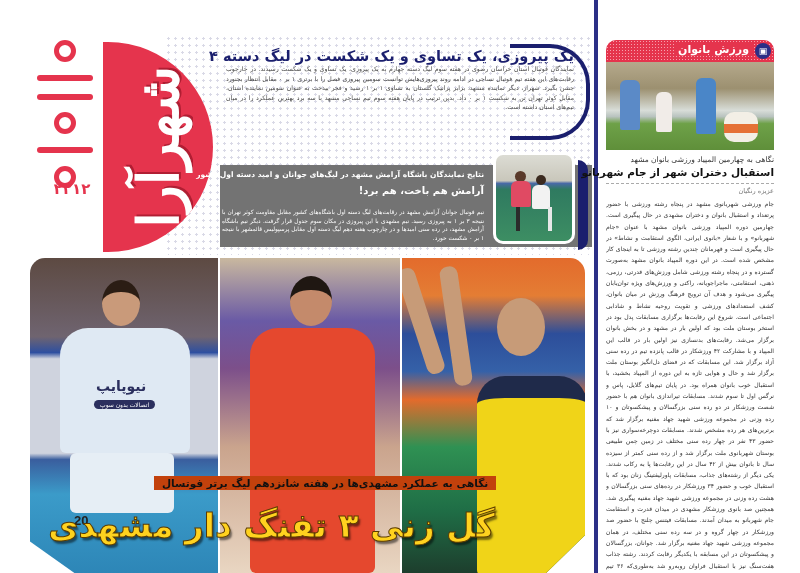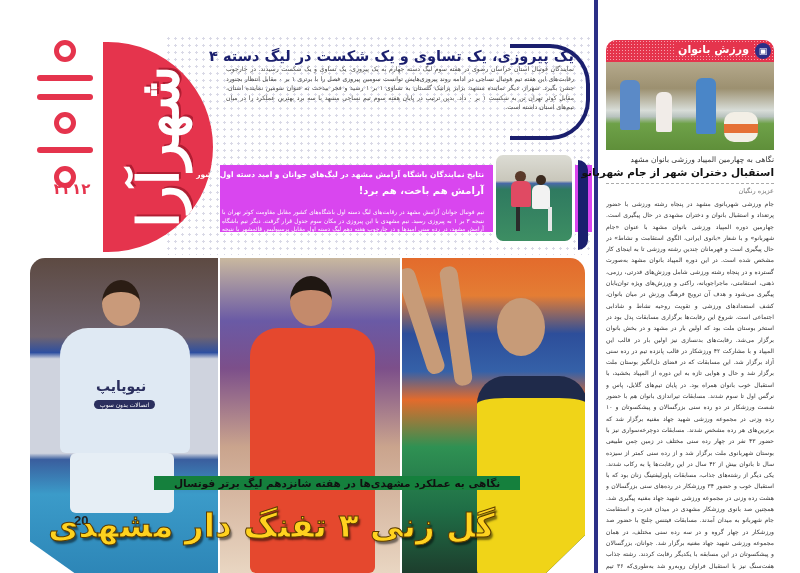--- a/index.html
+++ b/index.html
@@ -57,22 +57,22 @@
     padding-right: 8px;
   }
   .story1 .body { font-size: 6.2px; line-height: 9.5px; color: #444; text-align: justify; padding-right: 8px; padding-left: 4px; }
   .story1-bracket {
     position: absolute; left: 510px; top: 44px; width: 80px; height: 96px;
     border: 4px solid #1b1f6e; border-left: none; border-radius: 0 40px 40px 0;
   }
 
   
   .story2 {
-    position: absolute; left: 220px; top: 165px; width: 372px; height: 67px;
-    background: #d946ef; color: #fff;
+    position: absolute; left: 220px; top: 165px; width: 372px; height: 82px;
+    background: #737373; color: #fff;
   }
   .story2 .kicker { position: absolute; right: 108px; top: 5px; font-size: 7.5px; font-weight: bold; white-space: nowrap; }
   .story2 .headline { position: absolute; right: 108px; top: 20px; font-size: 10px; font-weight: bold; white-space: nowrap; }
   .story2 .body { position: absolute; right: 108px; top: 43px; width: 262px; font-size: 5.8px; line-height: 8.5px; text-align: justify; }
   .story2-photo {
     position: absolute; left: 493px; top: 152px; width: 82px; height: 92px;
     border: 3px solid #fff; border-radius: 10px; overflow: hidden;
     background: linear-gradient(180deg, #dcdcd4 0%, #c9c7bb 30%, #4a6aa7 33%, #2f7a60 40%, #3d8e63 100%);
   }
   .story2-photo .p1 { position: absolute; left: 15px; top: 26px; width: 20px; height: 26px; background: #e04a63; border-radius: 6px 6px 2px 2px; }
@@ -90,22 +90,22 @@
   .photo-mid { left: 190px; width: 180px; background: linear-gradient(180deg, #c9b89f 0%, #6a5aa5 20%, #7c4f8a 35%, #caa48d 60%, #e9d6c2 100%); }
   .photo-right { left: 372px; width: 183px; background: linear-gradient(180deg, #e36b2c 0%, #e47d34 12%, #2d4e9a 24%, #3561a8 36%, #e36b2c 45%, #2f9153 60%, #1f6e46 80%, #1d3e2d 100%); }
   .pl-head { position: absolute; border-radius: 50%; }
   .pl-body { position: absolute; border-radius: 28px 28px 6px 6px; }
 
   .sponsor { position: absolute; font-weight: bold; font-size: 14px; color: #2b2f5e; white-space: nowrap; }
   .sponsor-sub { position: absolute; font-size: 6px; background: #2b2f5e; color: #fff; border-radius: 6px; padding: 1px 6px; white-space: nowrap; }
   .shirt-num { position: absolute; font-weight: bold; font-size: 13px; color: #222; direction: ltr; font-family: "Liberation Sans", sans-serif; }
 
   .feature-kicker {
-    position: absolute; left: 154px; top: 476px; padding: 1px 20px;
-    background: #15803d; color: #111; font-size: 10.5px; font-weight: bold; white-space: nowrap;
+    position: absolute; left: 154px; top: 476px; padding: 1px 8px;
+    background: #c2410c; color: #111; font-size: 10.5px; font-weight: bold; white-space: nowrap;
   }
   .feature-headline {
     position: absolute; left: 120px; top: 506px; width: 375px; text-align: center;
     color: #ffd21f; font-size: 33px; font-weight: bold; white-space: nowrap;
     -webkit-text-stroke: 1px #5a3a00; text-shadow: 2px 3px 2px rgba(0,0,0,0.5);
   }
 
   
   .rc { position: absolute; left: 602px; top: 0; width: 198px; height: 573px; }
   .rc-section-bar {

